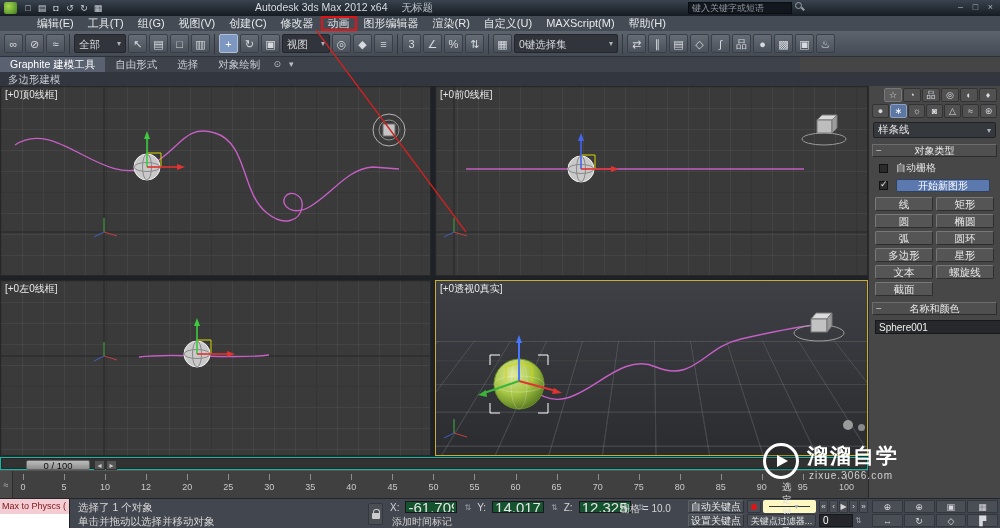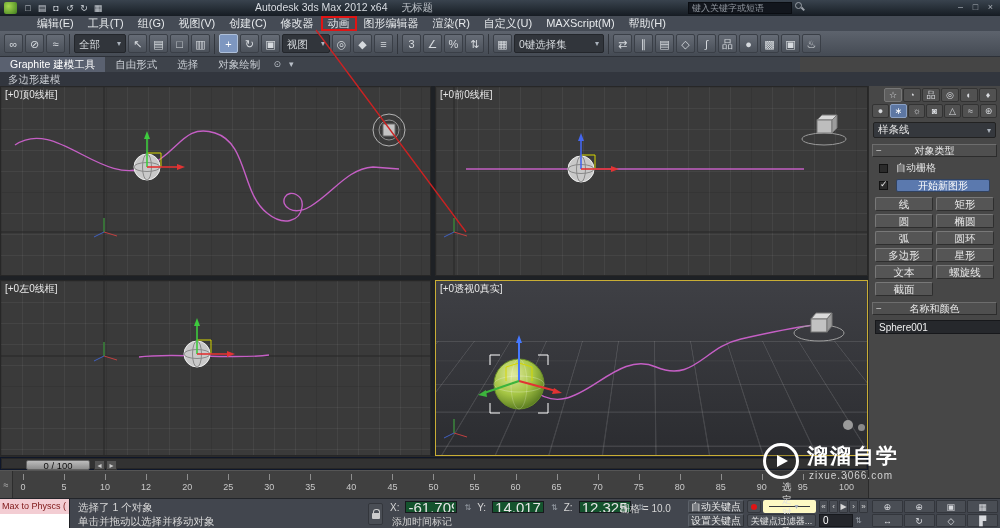--- a/index.html
+++ b/index.html
@@ -74,21 +74,21 @@
   .checkbox{width:9px;height:9px;background:#2b2b2b;border:1px solid #121212;flex:0 0 auto;position:relative}
   .checkbox.checked::after{content:"✓";position:absolute;left:0;top:-3px;font-size:9px;color:#e8e8e8}
   .sns-btn{flex:1;height:13px;line-height:12px;background:#5b79ae;border:1px solid #31425f;color:#fff;font-size:10px;text-align:center;border-radius:2px}
   .cklabel{font-size:10px;color:#e2e2e2}
   .shape-grid{display:grid;grid-template-columns:1fr 1fr;gap:3px;margin:5px 6px 0}
   .shape-btn{height:14px;line-height:13px;text-align:center;background:#555;border:1px solid #2e2e2e;border-top-color:#787878;border-left-color:#787878;border-radius:2px;font-size:10.5px;color:#e8e8e8}
   .name-row{display:flex;gap:3px;margin:5px 6px 0;align-items:center}
   .name-row input{flex:1;height:14px;background:#26282c;border:1px solid #17181b;color:#f0f0f0;font-size:10px;padding:0 3px}
 
   
-  .time-slider{position:absolute;top:456px;left:0;width:868px;height:14px;background:#0f172a;border-top:1px solid #2a2a2a}
+  .time-slider{position:absolute;top:456px;left:0;width:868px;height:14px;background:#14b8a6;border-top:1px solid #2a2a2a}
   .ts-track{position:absolute;left:1px;right:1px;top:1px;bottom:1px;background:#323232;border:1px solid #262626}
   .ts-handle{position:absolute;left:24px;top:1px;width:64px;height:10px;line-height:10px;background:linear-gradient(#bcbcbc,#8d8d8d);border:1px solid #636363;border-radius:2px;color:#111;font-size:9.5px;text-align:center}
   .ts-step{position:absolute;top:1px;width:11px;height:10px;line-height:10px;background:#555;border:1px solid #333;color:#ccc;font-size:8px;text-align:center}
   .trackbar{position:absolute;top:470px;left:0;width:868px;height:28px;background:#404040;border-top:1px solid #555}
   .tb-mini{position:absolute;left:0;top:0;width:13px;height:28px;background:#4a4a4a;border-right:1px solid #2d2d2d;color:#bbb;font-size:9px;text-align:center;line-height:28px}
   .ticks{position:absolute;left:18px;right:14px;top:11px;display:flex;justify-content:space-between}
   .tick{position:relative;min-width:10px;text-align:center;font-size:9px;color:#c9c9c9}
   .tick::before{content:"";position:absolute;top:-8px;left:50%;width:1px;height:6px;background:#8e8e8e}
 
   
@@ -201,21 +201,21 @@
       <span class="tb-icon">◎</span>
       <span class="tb-icon">◆</span>
       <span class="tb-icon">≡</span>
       <span class="tb-sep"></span>
       <span class="tb-icon">3</span>
       <span class="tb-icon">∠</span>
       <span class="tb-icon">%</span>
       <span class="tb-icon">⇅</span>
       <span class="tb-sep"></span>
       <span class="tb-icon">▦</span>
-      <span class="tb-icon dd" style="width: 90px;">
+      <span class="tb-icon dd" style="width: 104px;">
         <span>0键选择集</span>
         <span class="caret">▾</span>
       </span>
       <span class="tb-sep"></span>
       <span class="tb-icon">⇄</span>
       <span class="tb-icon">∥</span>
       <span class="tb-icon">▤</span>
       <span class="tb-icon">◇</span>
       <span class="tb-icon">∫</span>
       <span class="tb-icon">品</span>

